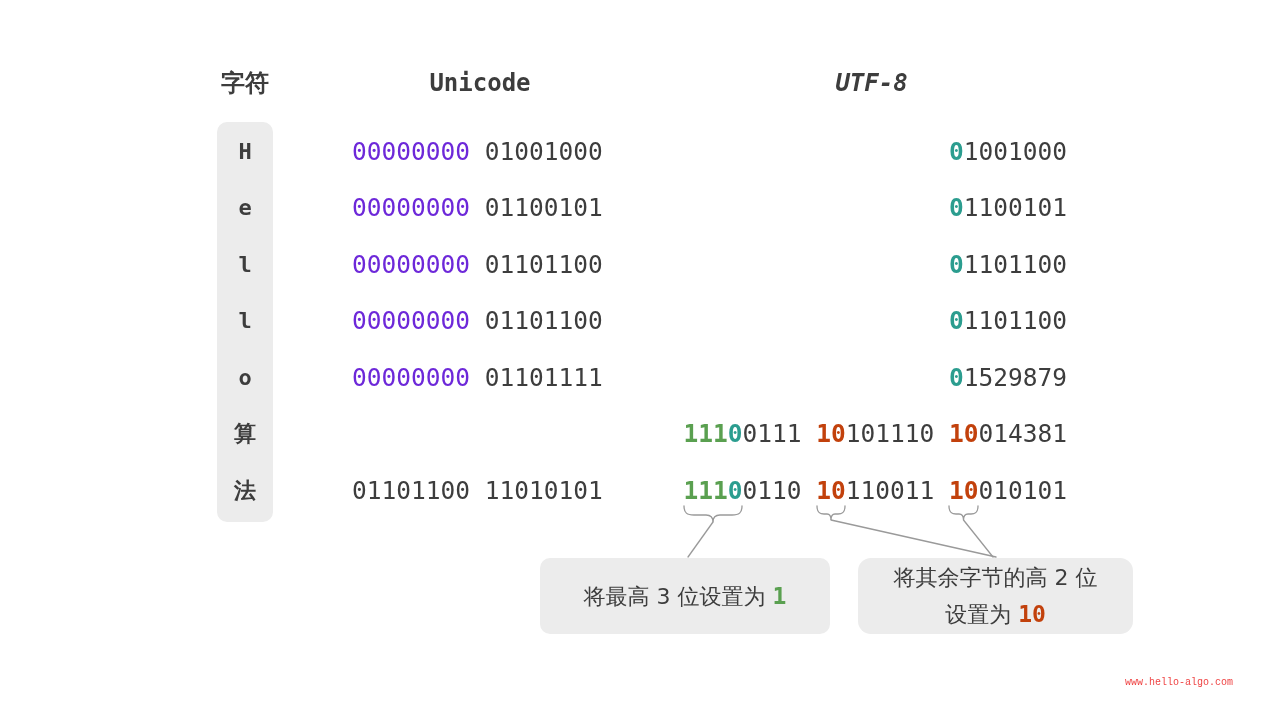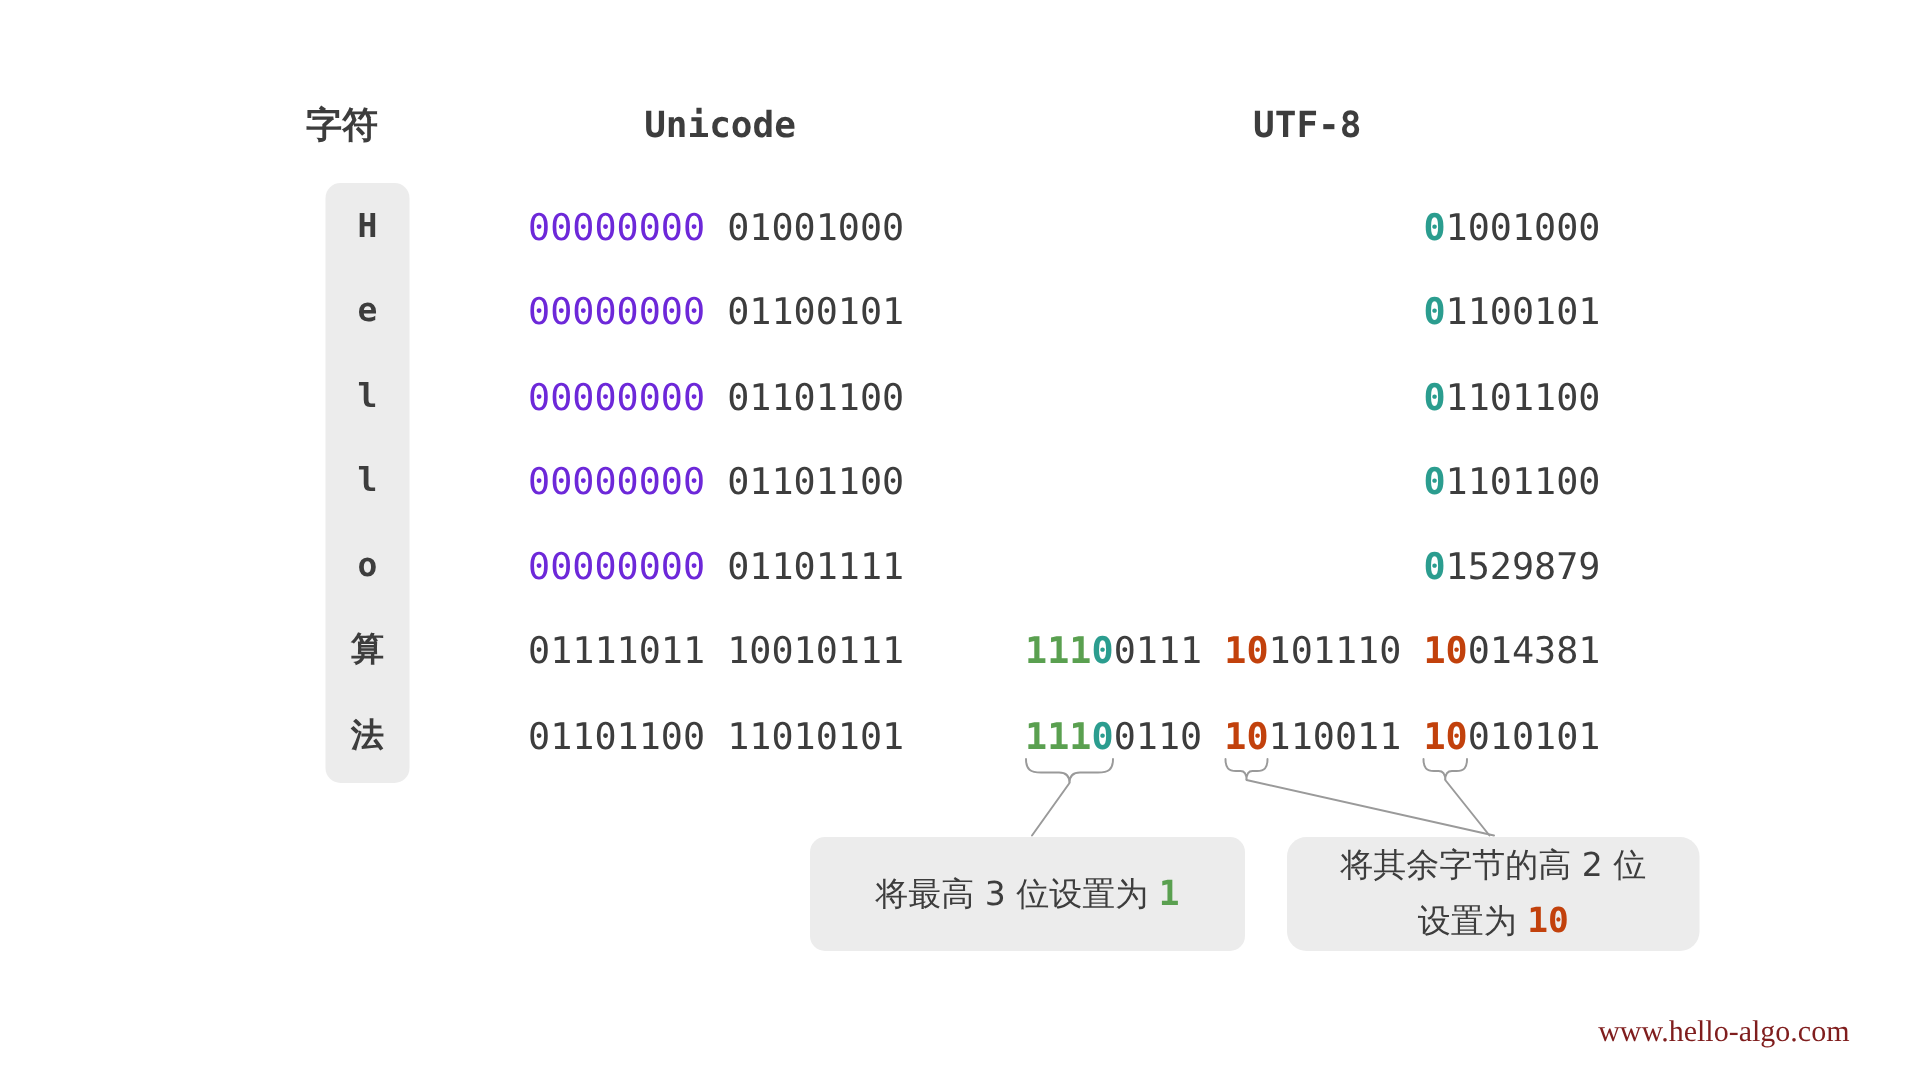--- a/index.html
+++ b/index.html
@@ -4,23 +4,23 @@
 <style>
   html,body{margin:0;padding:0;}
   body{
     width:1280px;height:720px;position:relative;background:#ffffff;overflow:hidden;
     font-family:"DejaVu Sans",sans-serif;color:#3d3d3d;
   }
   .hdr{
     position:absolute;top:68px;text-align:center;font-weight:bold;font-size:24px;
     color:#3d3d3d;line-height:30px;white-space:pre;
   }
-  .hdr-char{left:200px;width:56px;}
+  .hdr-char{left:217px;width:56px;}
   .hdr-unicode{left:352px;width:256px;font-family:"DejaVu Sans Mono",monospace;}
-  .hdr-utf8{left:676px;width:391px;font-family:"DejaVu Sans Mono",monospace;}
+  .hdr-utf8{left:676px;width:391px;font-family:"DejaVu Sans Mono",monospace;font-style:italic;}
   .char-col-bg{
     position:absolute;left:217px;top:122px;width:56px;height:400px;
     background:#ececec;border-radius:10px;
   }
   .row{position:absolute;left:0;right:0;height:56.5px;}
   .cell{position:absolute;line-height:56.5px;white-space:pre;font-size:24.5px;}
   .char-cell{
     left:217px;width:56px;text-align:center;font-weight:bold;font-size:22px;
     font-family:"DejaVu Sans Mono","DejaVu Sans",monospace;color:#3d3d3d;
   }
@@ -39,22 +39,22 @@
   }
   .callout-1{left:540px;width:290px;}
   .callout-2{left:858px;width:275px;border-radius:13px;}
   .callout-line{
     font-size:22px;line-height:36px;color:#3d3d3d;white-space:pre;text-align:center;
   }
   .callout-line .seg-green,.callout-line .seg-blue{
     font-family:"DejaVu Sans Mono",monospace;font-size:23px;
   }
   .watermark{
-    position:absolute;right:47px;top:677px;font-size:20px;color:#7f1d1d;
-    font-family:Liberation Serif, serif;
+    position:absolute;right:47px;top:677px;font-size:10px;color:#ef4444;
+    font-family:Liberation Mono, monospace;
   }
 </style>
 </head>
 <body>
 
 <div class="hdr hdr-char">字符</div>
 <div class="hdr hdr-unicode">Unicode</div>
 <div class="hdr hdr-utf8">UTF-8</div>
 
 <div class="char-col-bg"></div>
@@ -79,21 +79,20 @@
   <span class="cell unicode-cell"><span class="seg-gray">00000000</span><span class="seg-dark"> 01101100</span></span>
   <span class="cell utf8-cell"><span class="seg-teal">0</span><span class="seg-dark">1101100</span></span>
 </div>
 <div class="row" style="top:349.75px">
   <span class="cell char-cell">o</span>
   <span class="cell unicode-cell"><span class="seg-gray">00000000</span><span class="seg-dark"> 01101111</span></span>
   <span class="cell utf8-cell"><span class="seg-teal">0</span><span class="seg-dark">1529879</span></span>
 </div>
 <div class="row" style="top:406.25px">
   <span class="cell char-cell">算</span>
-  <span class="cell unicode-cell"><span class="seg-dark">01111011 10010111</span></span>
   <span class="cell utf8-cell"><span class="seg-green">111</span><span class="seg-teal">0</span><span class="seg-dark">0111 </span><span class="seg-blue">10</span><span class="seg-dark">101110 </span><span class="seg-blue">10</span><span class="seg-dark">014381</span></span>
 </div>
 <div class="row" style="top:462.75px">
   <span class="cell char-cell">法</span>
   <span class="cell unicode-cell"><span class="seg-dark">01101100 11010101</span></span>
   <span class="cell utf8-cell"><span class="seg-green">111</span><span class="seg-teal">0</span><span class="seg-dark">0110 </span><span class="seg-blue">10</span><span class="seg-dark">110011 </span><span class="seg-blue">10</span><span class="seg-dark">010101</span></span>
 </div>
 
 <svg class="annot-svg" width="1280" height="720" viewBox="0 0 1280 720">
   <path d="M 684,506 C 684,513 687,515 694,515 L 706,515 Q 713,515 713,522 Q 713,515 720,515 L 732,515 C 739,515 742,513 742,506" fill="none" stroke="#9a9a9a" stroke-width="1.3" stroke-linecap="round"></path>

